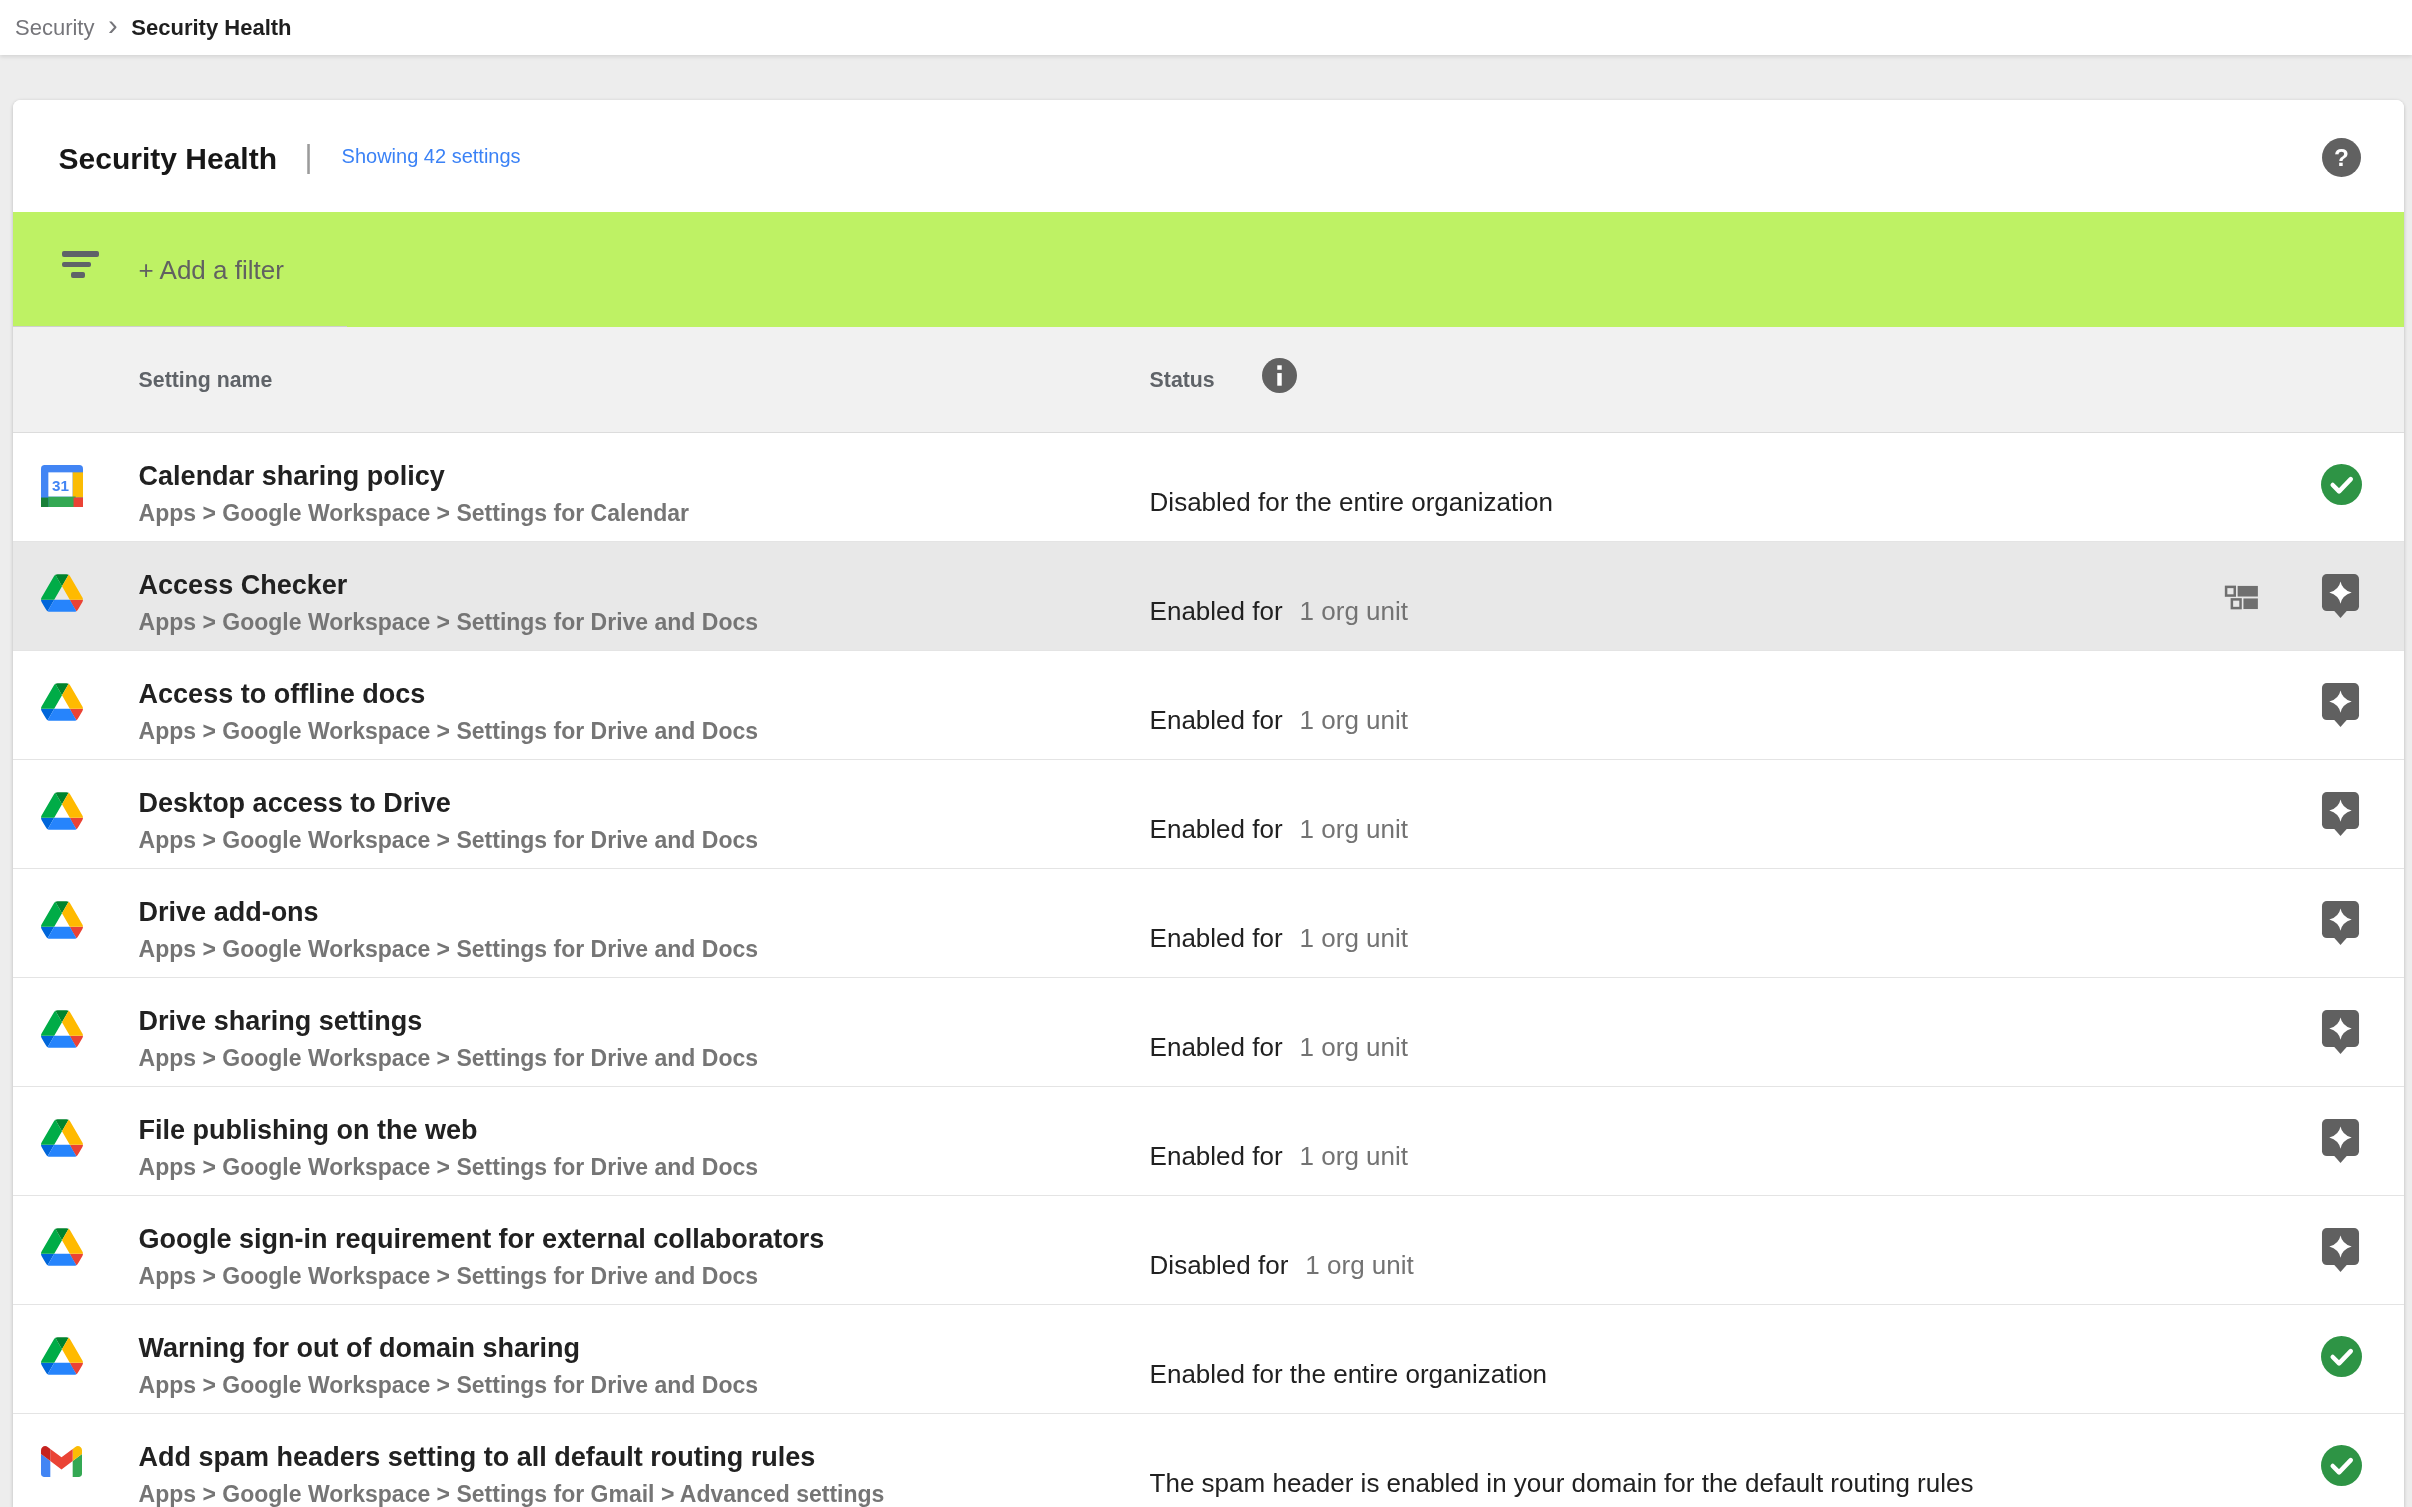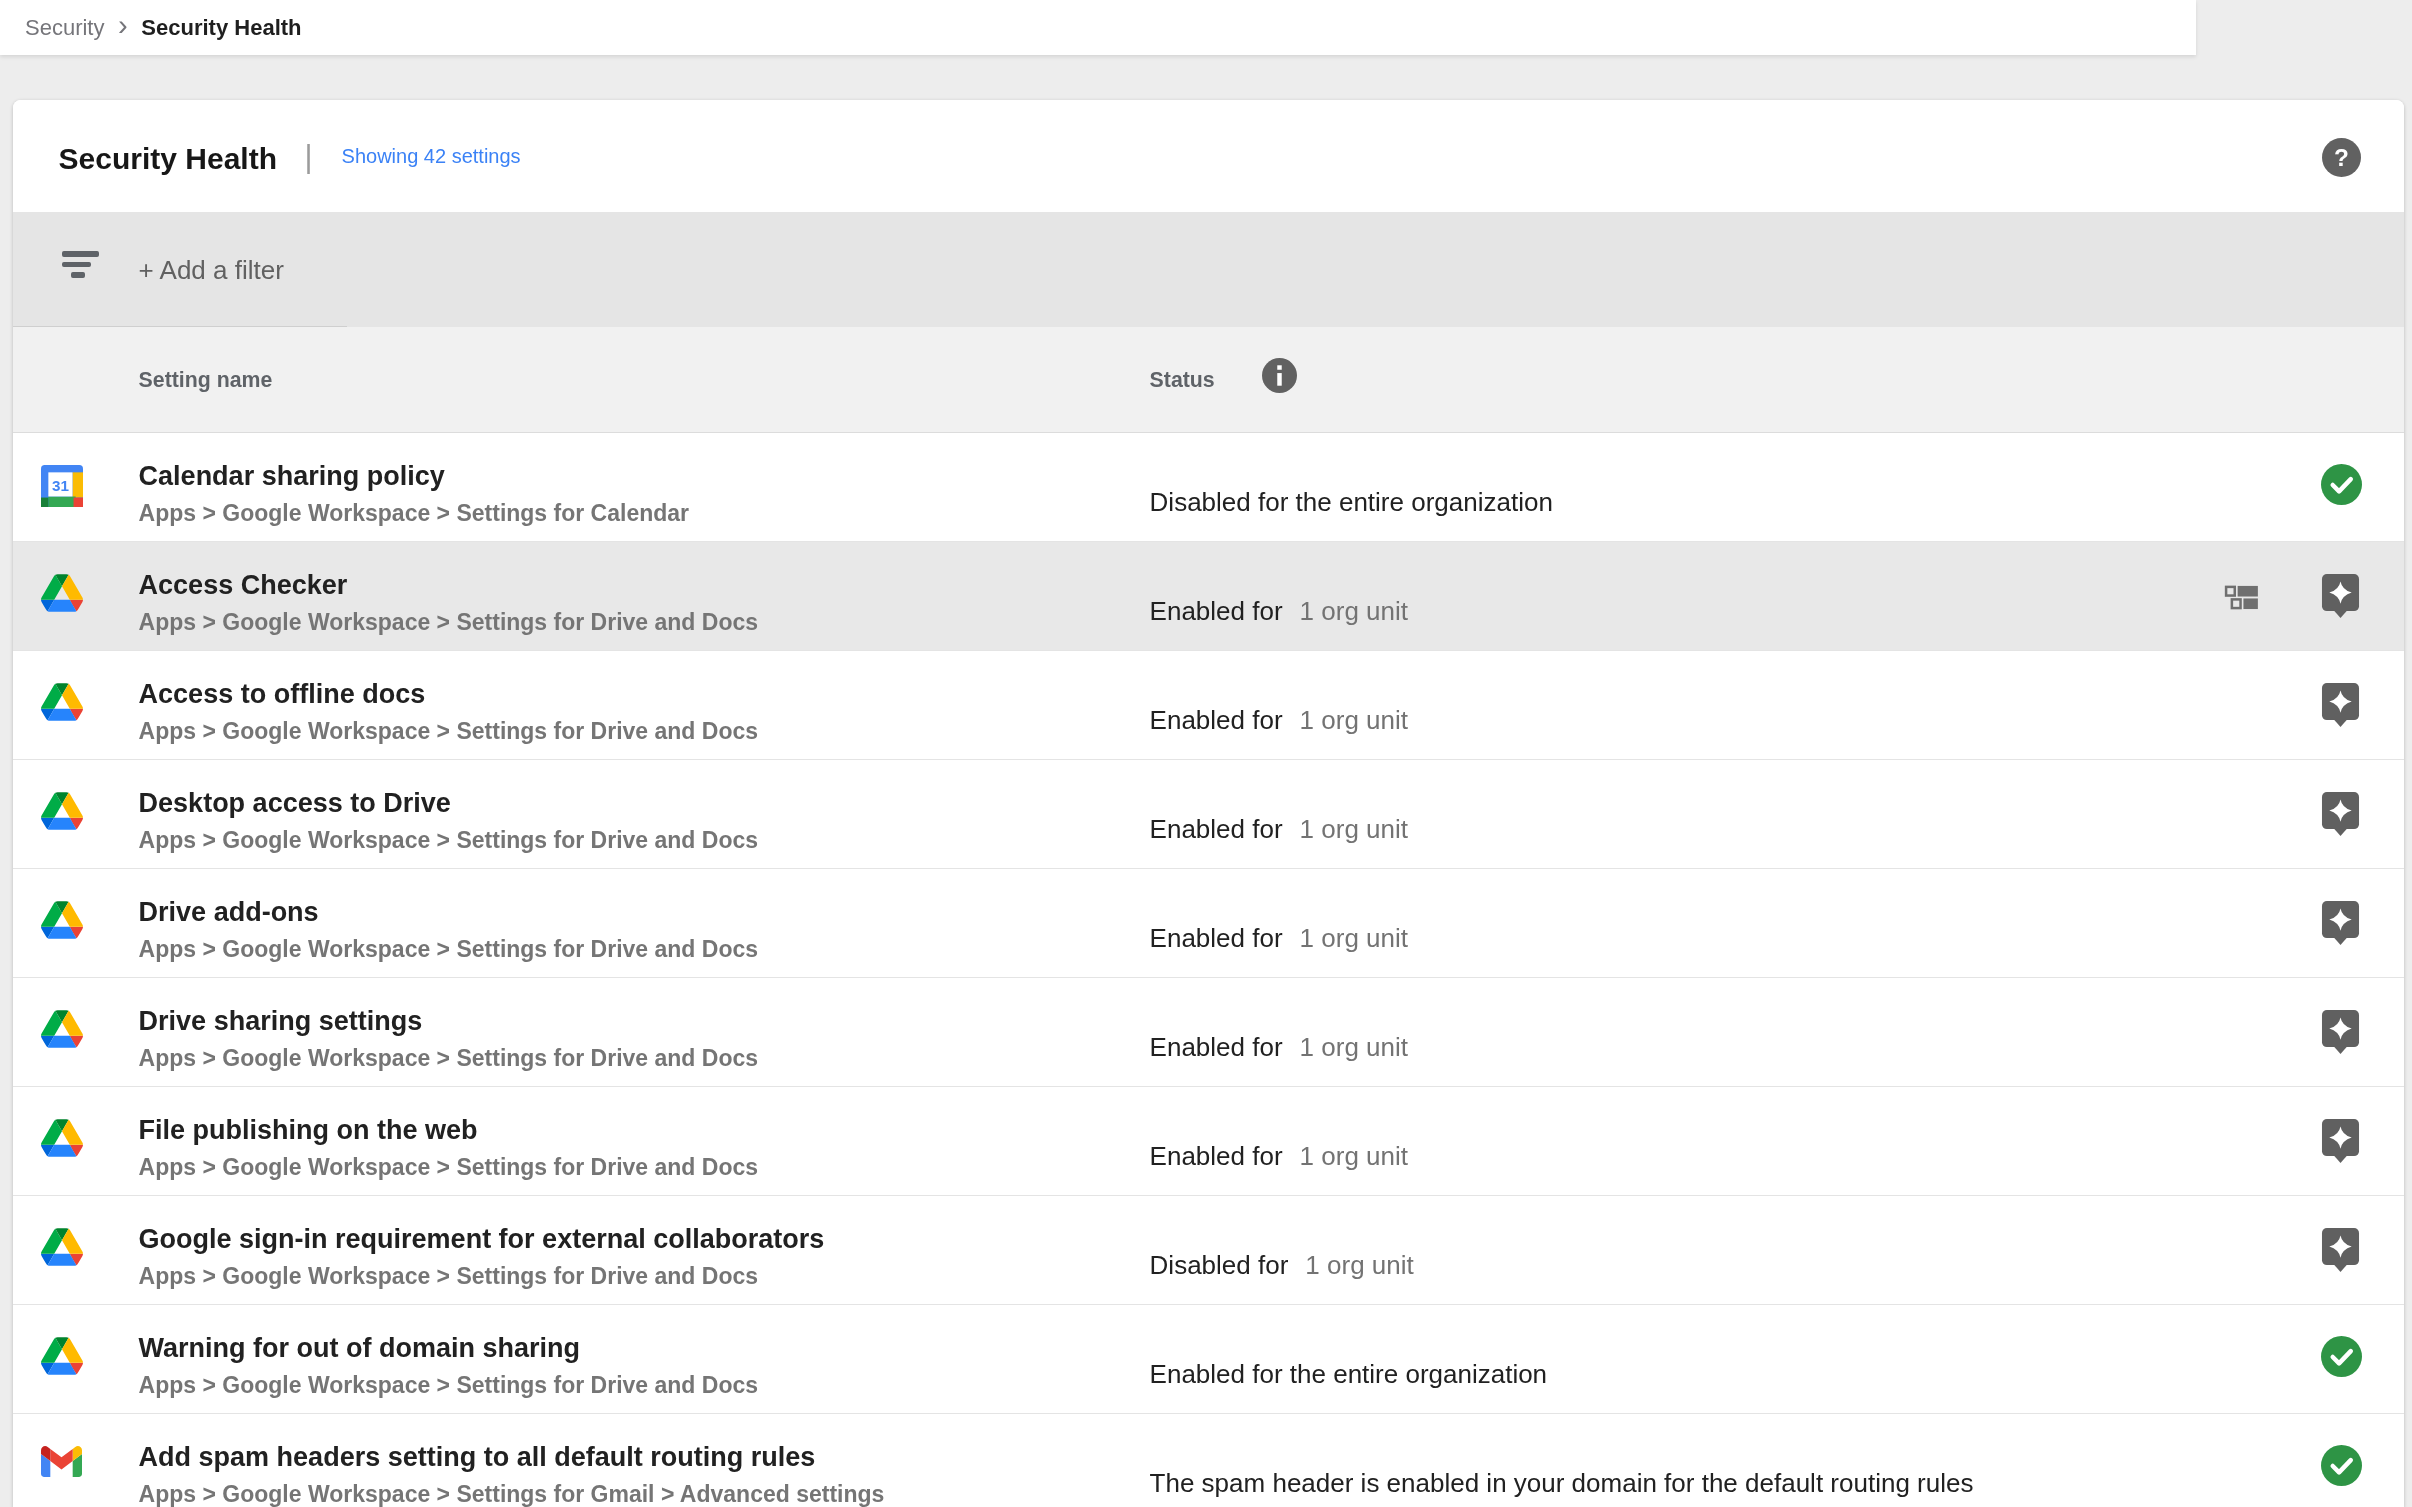--- a/index.html
+++ b/index.html
@@ -6,42 +6,42 @@
   html,body { width:2412px; height:1508px; }
   body {
     font-family:"Liberation Sans","DejaVu Sans",sans-serif;
     background:#ededed;
     position:relative;
     overflow:hidden;
     -webkit-font-smoothing:antialiased;
   }
   
   .topbar {
-    position:absolute; left:0; top:0; width:2196px; height:55px;
+    position:absolute; left:0; top:0; width:2412px; height:55px;
     background:#ffffff; z-index:5;
     box-shadow:0 1.9px 3.9px rgba(0,0,0,.10);
-    display:flex; align-items:center; padding-left:25px;
+    display:flex; align-items:center; padding-left:15px;
   }
   .crumb-parent { font-size:22px; color:#75757a; cursor:pointer; }
   .crumb-sep { font-size:29px; color:#75757a; margin:0 13.6px 3.9px 13.6px; line-height:1; }
   .crumb-current { font-size:22px; color:#1f1f1f; font-weight:600; }
   
   .card {
     position:absolute; left:12.6px; top:100px; width:2391px; height:1408px;
     background:#ffffff; border-radius:7.8px 7.8px 0 0;
     box-shadow:0 1px 3.9px rgba(0,0,0,.22);
     overflow:hidden;
   }
   .card-header { position:relative; height:112px; background:#fff; }
   .page-title { position:absolute; left:46px; top:42px; font-size:30px; font-weight:700; color:#171717; }
   .title-sep { position:absolute; left:292px; top:39px; font-size:31px; font-weight:300; color:#9b9b9b; }
   .settings-count { position:absolute; left:329px; top:45px; font-size:20px; color:#3b82f6; }
   .help-btn { position:absolute; left:2309px; top:38px; width:39px; height:39px; cursor:pointer; }
   
-  .filter-bar { position:relative; height:115px; background:#e5e5e5; }
+  .filter-bar { position:relative; height:115px; background:#bef264; }
   .filter-icon { position:absolute; left:49px; top:39px; width:37px; height:29px; }
   .filter-icon i { position:absolute; display:block; height:5.8px; background:#5f6368; border-radius:1.9px; }
   .filter-icon .b1 { left:0; top:0; width:37px; }
   .filter-icon .b2 { left:0; top:10.7px; width:29px; }
   .filter-icon .b3 { left:9.7px; top:21.3px; width:13.6px; }
   .add-filter { position:absolute; left:126px; top:43px; font-size:26px; color:#616161; cursor:pointer; }
   .filter-divider { position:absolute; left:0; bottom:0; width:334px; border-bottom:1.9px solid #cfcfcf; }
   
   .table-header { position:relative; height:106px; background:#f1f1f1; border-bottom:1px solid #dcdcdc; }
   .col-setting { position:absolute; left:126px; top:41px; font-size:21.3px; font-weight:700; color:#5f6368; }

